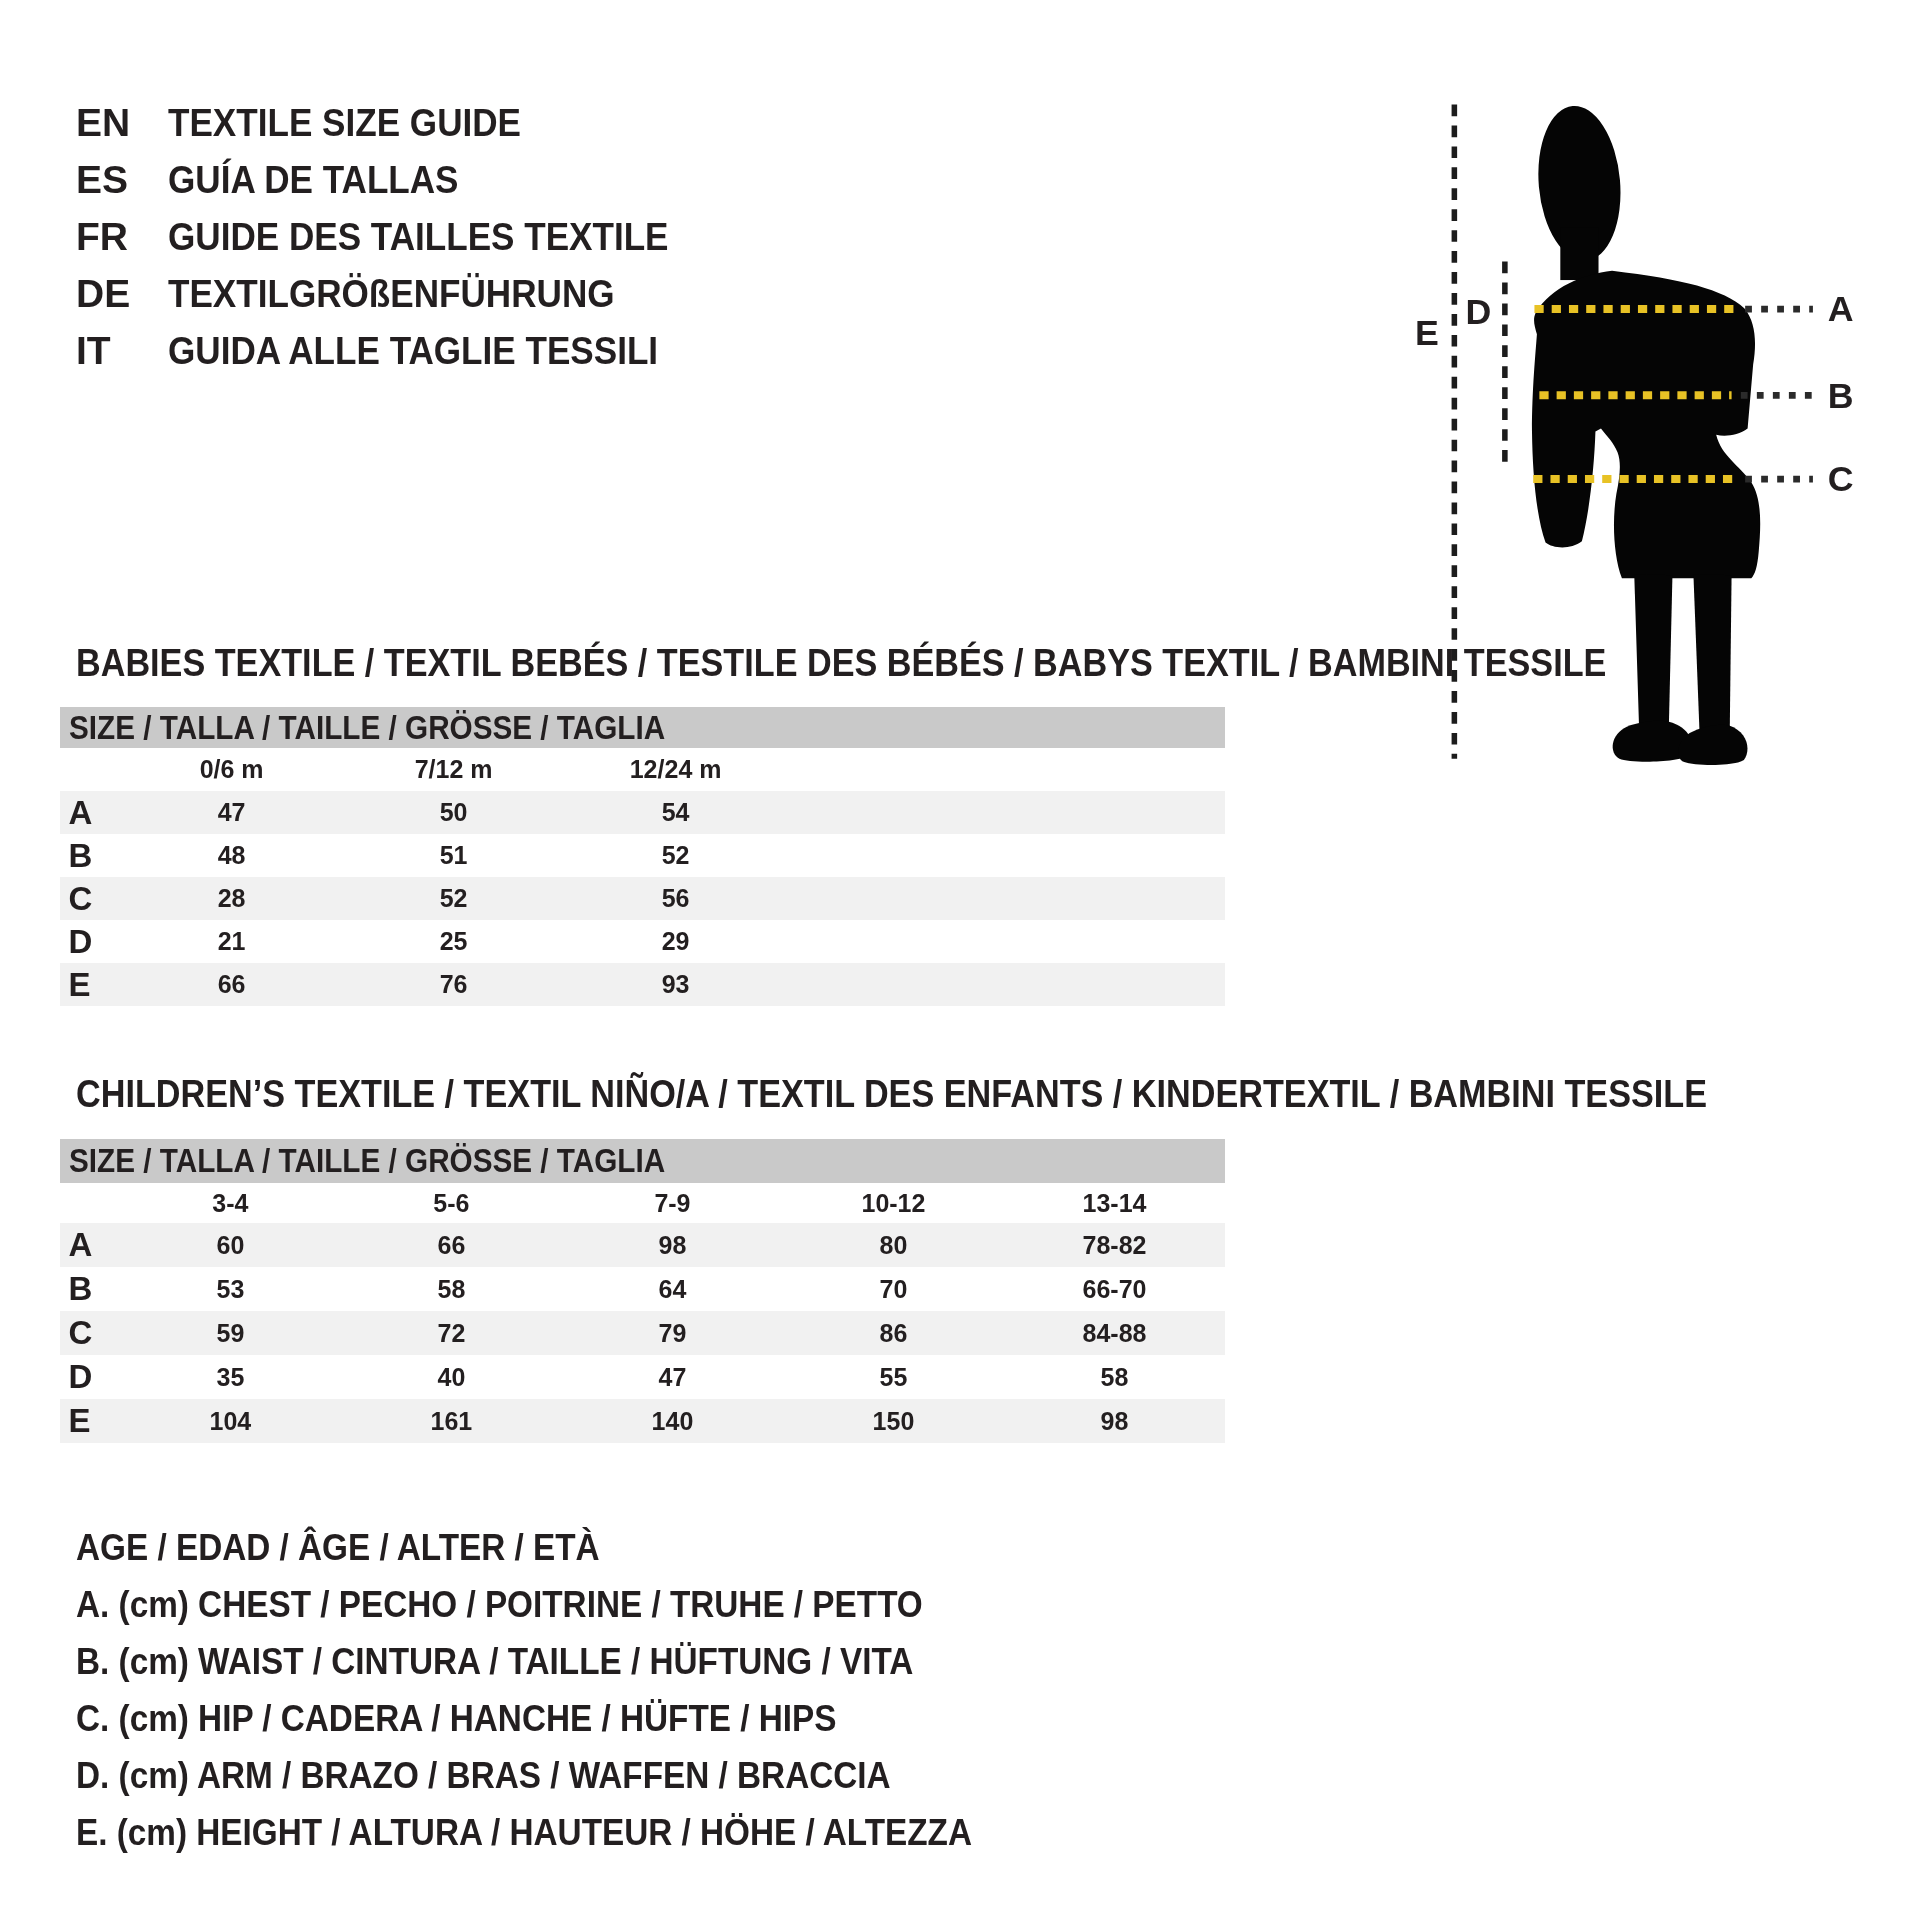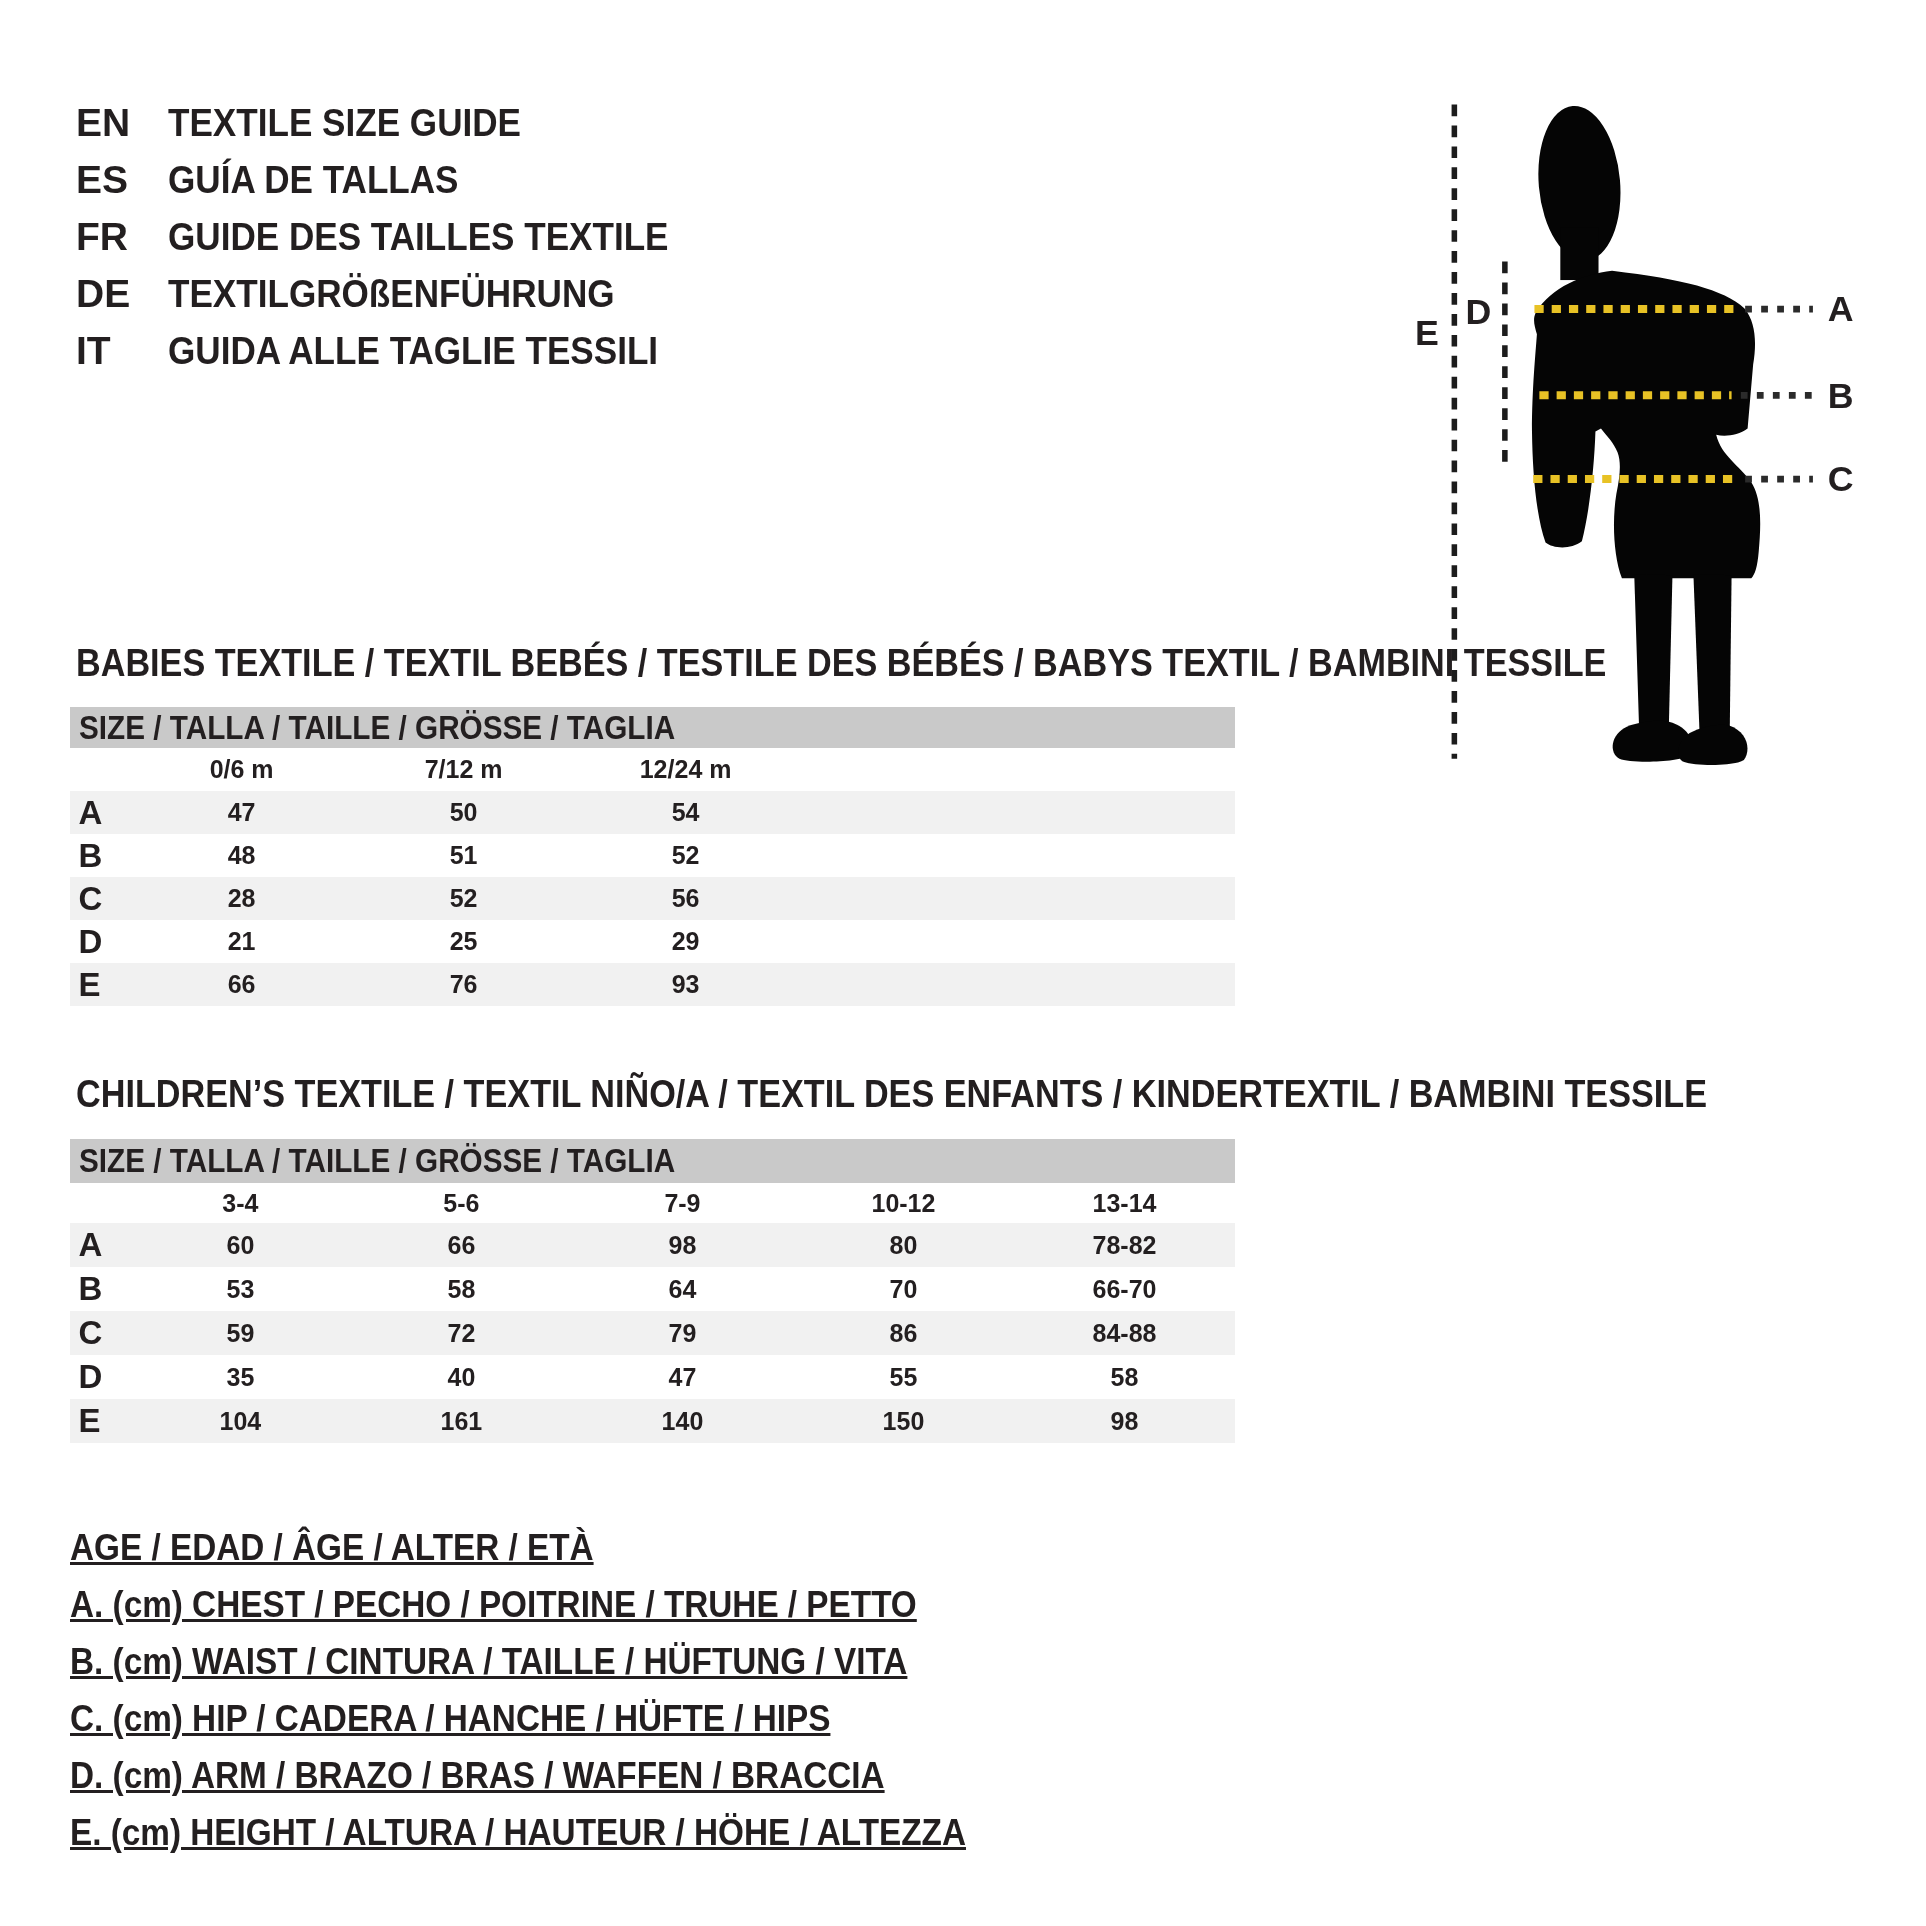--- a/index.html
+++ b/index.html
@@ -14,30 +14,30 @@
   }
   .cond{transform:scaleX(0.9);transform-origin:0 50%;white-space:nowrap;}
   
   #lang-block{position:absolute;left:76px;top:94px;}
   .lang-row{display:flex;height:57px;line-height:57px;font-size:39px;}
   .lang-code{width:92px;display:inline-block;}
   .lang-label{display:inline-block;}
   
   .sec-heading{position:absolute;left:76px;height:43px;line-height:43px;font-size:38px;}
   
-  .size-table{position:absolute;left:70px;width:1165px;}
+  .size-table{position:absolute;left:60px;width:1165px;}
   .size-bar{background:#c9c9c9;font-size:33px;padding-left:8.6px;display:flex;align-items:center;}
   .trow{display:flex;}
   .trow.gray{background:#f1f1f1;}
   .tlabel{width:52px;padding-left:8.6px;font-size:33px;display:flex;align-items:center;}
   .tcell{font-size:25px;display:flex;align-items:center;justify-content:center;}
   .babies .tcell{width:222px;}
   .children .tcell{width:224px;}
   
-  #legend{position:absolute;left:70px;top:1519px;text-decoration:underline;}
+  #legend{position:absolute;left:76px;top:1519px;}
   .legend-line{height:57px;line-height:57px;font-size:37px;}
   
   #figure-svg{position:absolute;left:1405px;top:86px;}
   .fig-letter{font-family:"Liberation Sans","DejaVu Sans",sans-serif;font-weight:700;font-size:58px;fill:#231f20;}
 </style>
 </head>
 <body>
 
 <div id="canvas">
 

